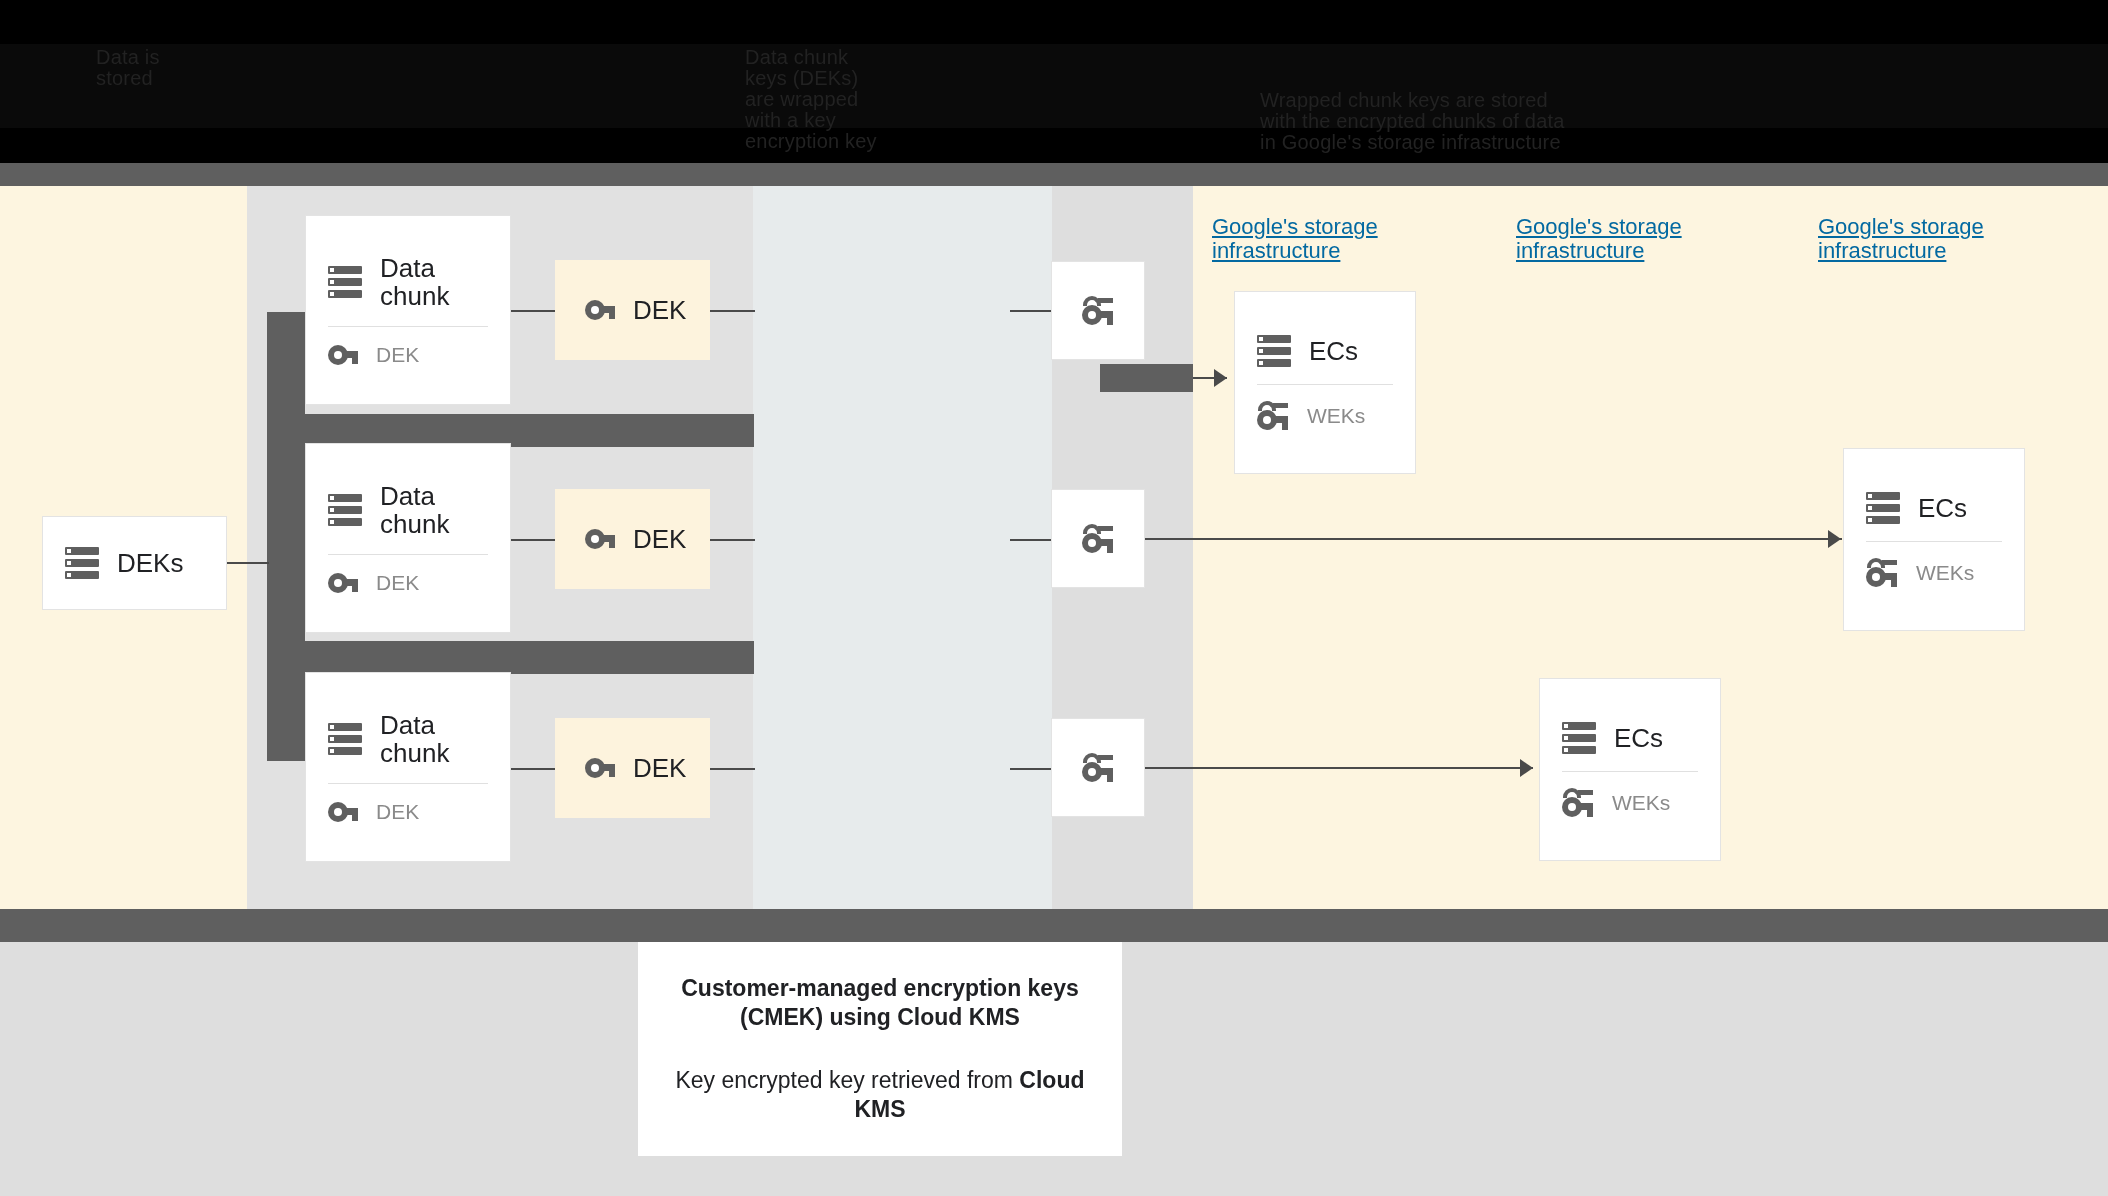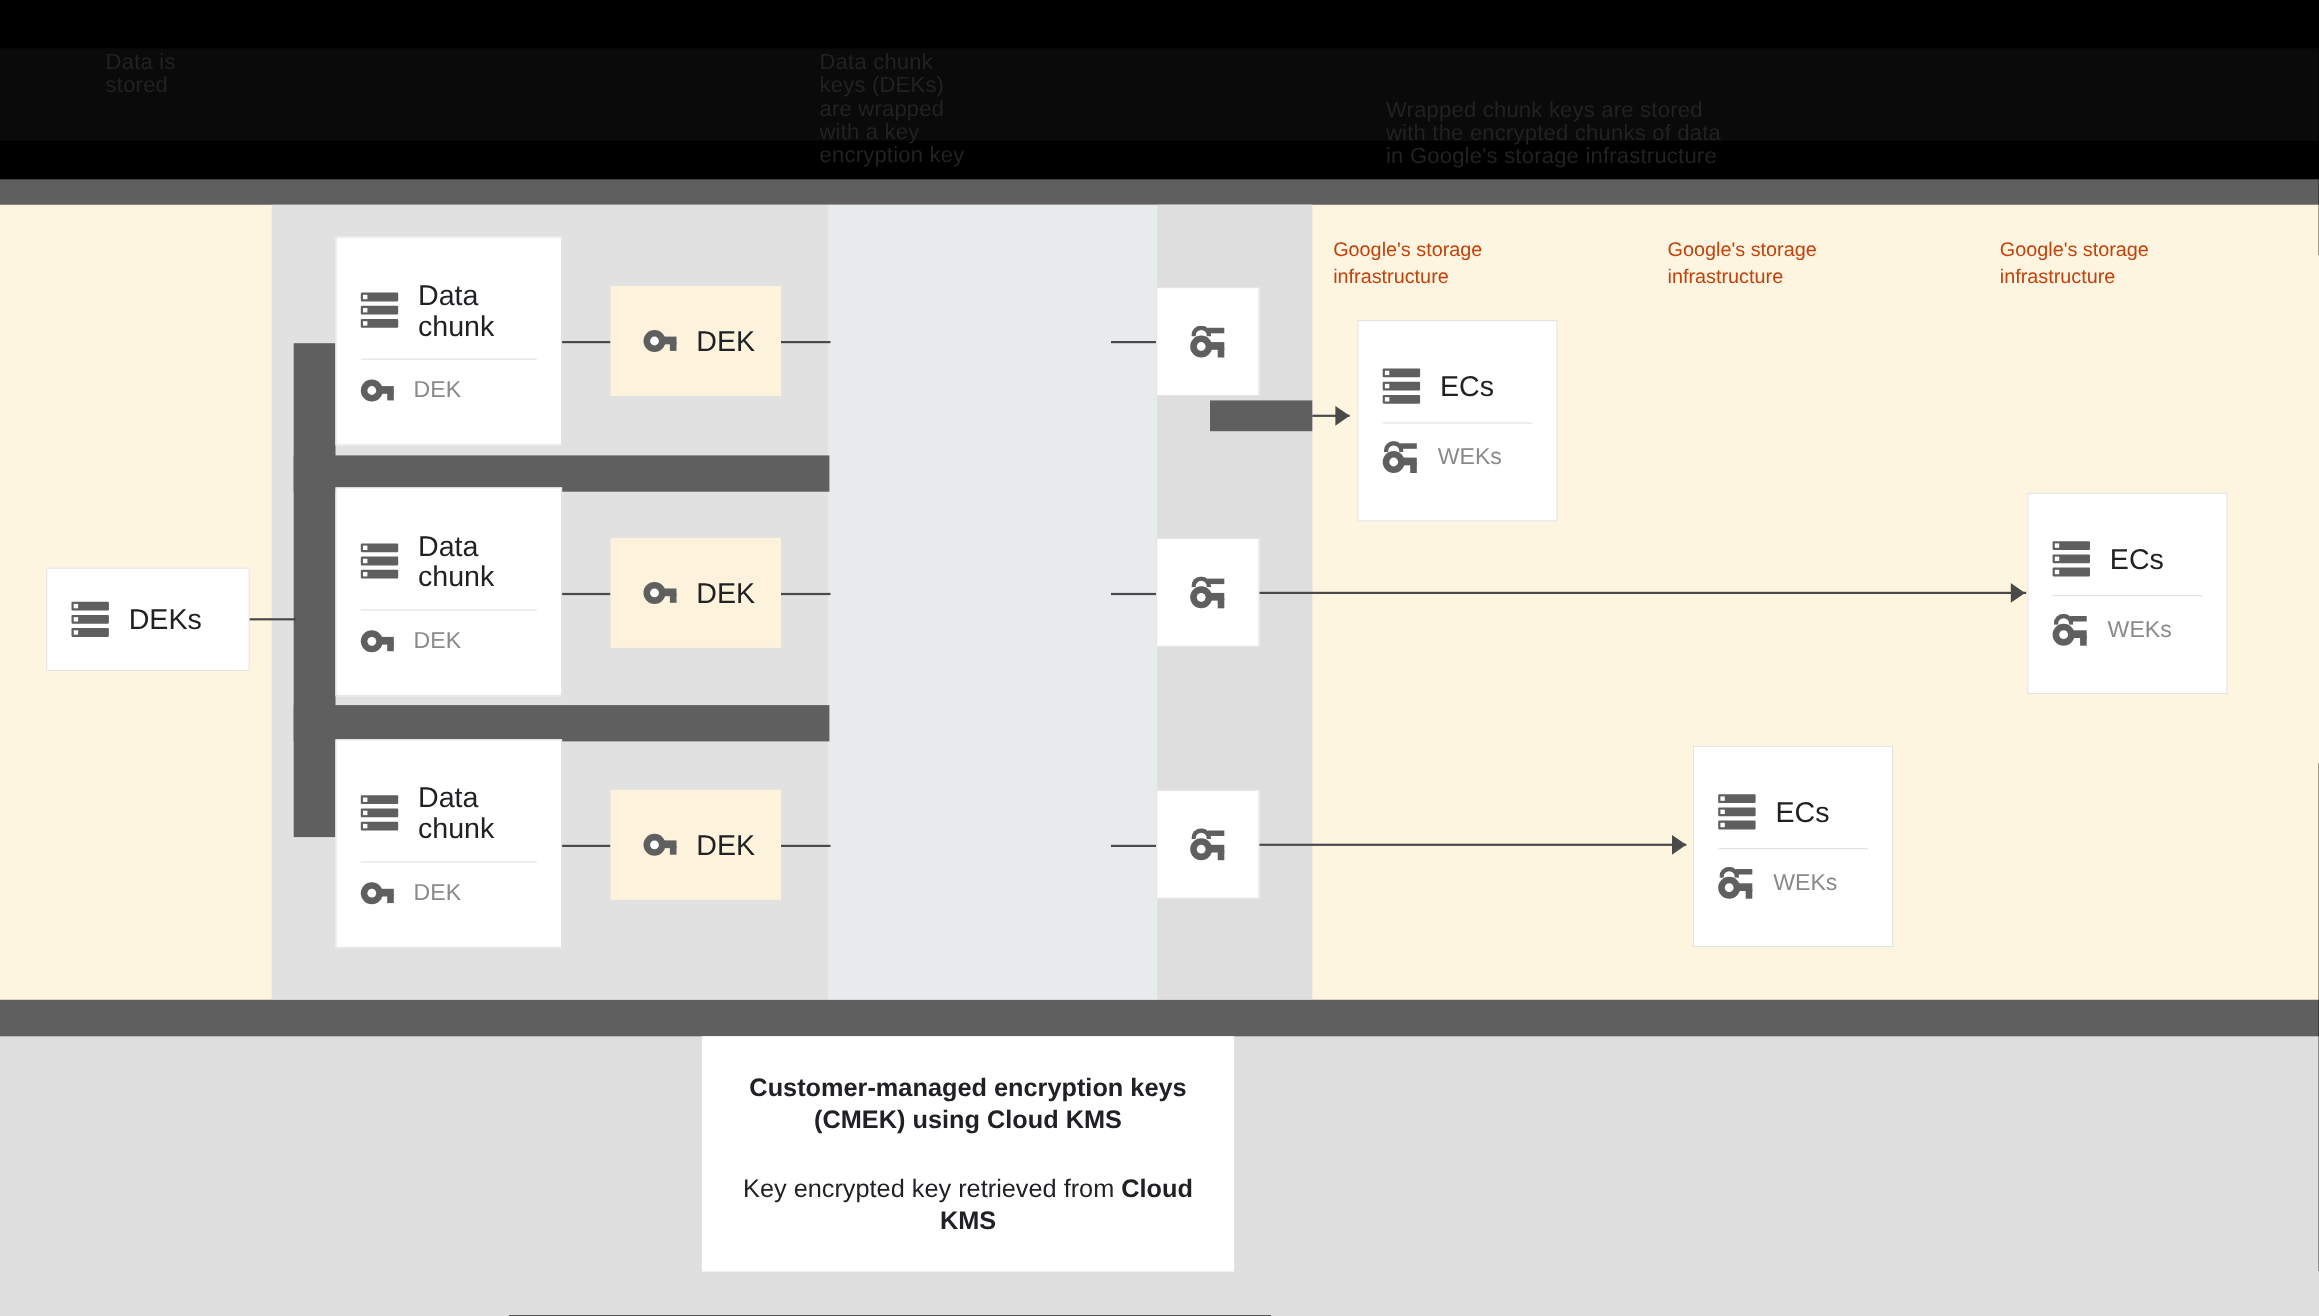--- a/index.html
+++ b/index.html
@@ -96,21 +96,21 @@
           display:flex; align-items:center; justify-content:center; }
 
   
   .wire { position: absolute; height: 2px; background: #4a4a4a; }
   .wire-thick { position: absolute; background: #5f5f5f; }
   .arrowhead { position: absolute; width: 0; height: 0;
                border-top: 9px solid transparent; border-bottom: 9px solid transparent;
                border-left: 13px solid #4a4a4a; }
 
   
-  .infra-lbl { position: absolute; font-size: 18px; line-height: 24px; color: #c2410c; white-space: pre-line; }
+  .infra-lbl { position: absolute; font-size: 22px; line-height: 24px; color: #0369a1; white-space: pre-line; text-decoration: underline; }
 
   
   .sep-bottom { position: absolute; left: 0; top: 909px; width: 2108px; height: 33px; background: #5f5f5f; }
   .footer { position: absolute; left: 0; top: 942px; width: 2108px; height: 254px; background: #dedede; }
   .caption {
     position: absolute; left: 638px; top: 942px; width: 484px; height: 214px;
     background: #fff; display: flex; flex-direction: column;
     align-items: center; justify-content: center; gap: 34px; padding: 0 24px;
   }
   .cap-line { text-align: center; font-size: 23px; line-height: 29px; color: #202124; }

